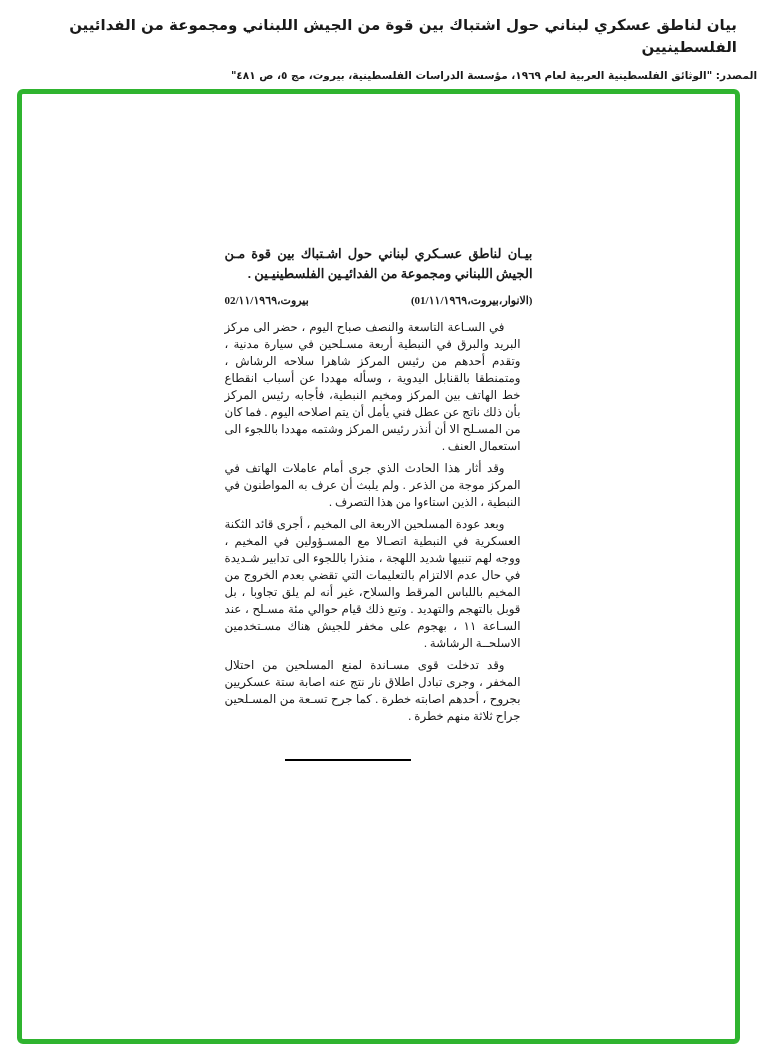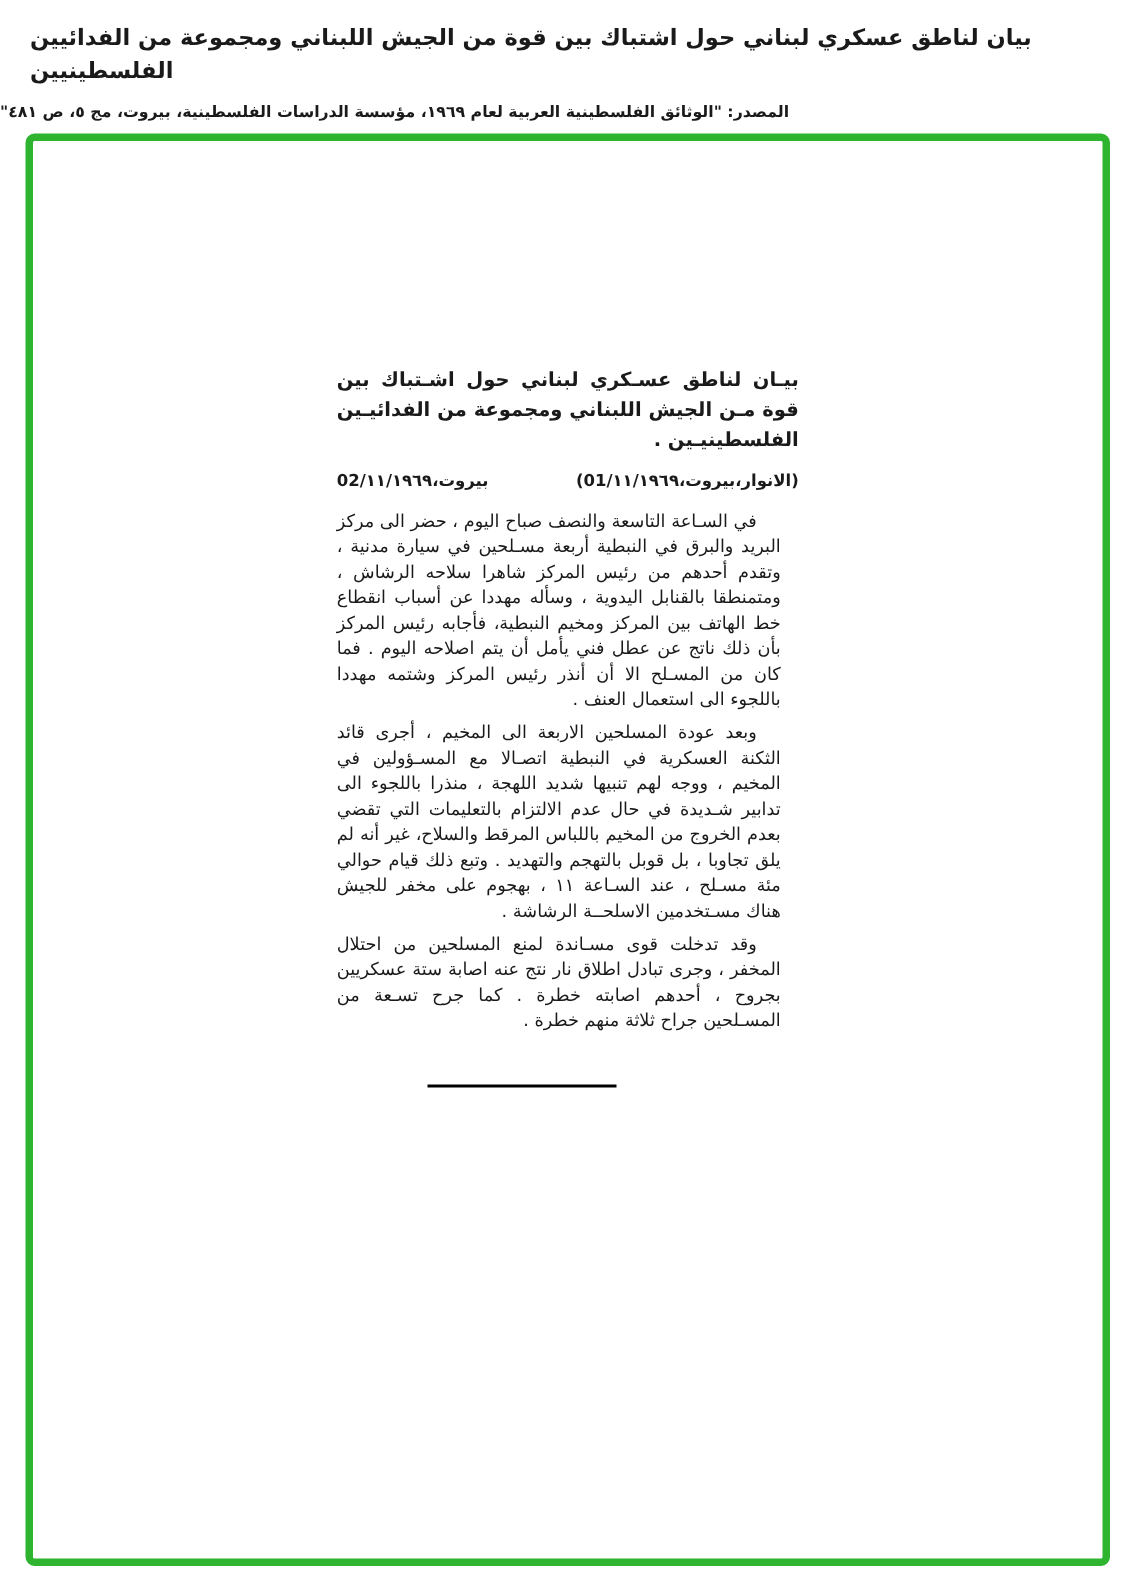--- a/index.html
+++ b/index.html
@@ -11,21 +11,21 @@
   }
   .sheet {
     position: relative;
     width: 757px;
     height: 1061px;
     background: #ffffff;
     overflow: hidden;
   }
   .page-header {
     padding-top: 14px;
-    text-align: left;
+    text-align: right;
   }
   .hdr-title {
     font-size: 15px;
     font-weight: bold;
     margin: 0 20px;
     line-height: 22px;
   }
   .hdr-source {
     font-size: 10.5px;
     font-weight: bold;
@@ -78,31 +78,32 @@
 </head>
 <body>
 
 <div class="sheet">
 
   <header class="page-header" dir="rtl">
     <h1 class="hdr-title">بيان لناطق عسكري لبناني حول اشتباك بين قوة من الجيش اللبناني ومجموعة من الفدائيين الفلسطينيين</h1>
     <div class="hdr-source">المصدر: "الوثائق الفلسطينية العربية لعام ١٩٦٩، مؤسسة الدراسات الفلسطينية، بيروت، مج ٥، ص ٤٨١"</div>
   </header>
 
-  <section class="scan-frame" style="border-color: rgb(47, 180, 47);">
+  <section class="scan-frame" style="border-color: rgb(47, 180, 47); font-family: Liberation Serif, serif;">
     <article class="doc" dir="rtl">
 
       <h2 class="doc-title">بيـان لناطق عسـكري لبناني حول اشـتباك بين قوة مـن الجيش اللبناني ومجموعة من الفدائيـين الفلسطينيـين .</h2>
 
       <div class="dateline">
         <span>(الانوار،بيروت،01/١١/١٩٦٩)</span>
         <span>بيروت،02/١١/١٩٦٩</span>
       </div>
 
       <p class="para">في السـاعة التاسعة والنصف صباح اليوم ، حضر الى مركز البريد والبرق في النبطية أربعة مسـلحين في سيارة مدنية ، وتقدم أحدهم من رئيس المركز شاهرا سلاحه الرشاش ، ومتمنطقا بالقنابل اليدوية ، وسأله مهددا عن أسباب انقطاع خط الهاتف بين المركز ومخيم النبطية، فأجابه رئيس المركز بأن ذلك ناتج عن عطل فني يأمل أن يتم اصلاحه اليوم . فما كان من المسـلح الا أن أنذر رئيس المركز وشتمه مهددا باللجوء الى استعمال العنف .</p>
+      <p class="para">وقد أثار هذا الحادث الذي جرى أمام عاملات الهاتف في المركز موجة من الذعر . ولم يلبث أن عرف به المواطنون في النبطية ، الذين استاءوا من هذا التصرف .</p>
       <p class="para">وبعد عودة المسلحين الاربعة الى المخيم ، أجرى قائد الثكنة العسكرية في النبطية اتصـالا مع المسـؤولين في المخيم ، ووجه لهم تنبيها شديد اللهجة ، منذرا باللجوء الى تدابير شـديدة في حال عدم الالتزام بالتعليمات التي تقضي بعدم الخروج من المخيم باللباس المرقط والسلاح، غير أنه لم يلق تجاوبا ، بل قوبل بالتهجم والتهديد . وتبع ذلك قيام حوالي مئة مسـلح ، عند السـاعة ١١ ، بهجوم على مخفر للجيش هناك مسـتخدمين الاسلحــة الرشاشة .</p>
       <p class="para">وقد تدخلت قوى مسـاندة لمنع المسلحين من احتلال المخفر ، وجرى تبادل اطلاق نار نتج عنه اصابة ستة عسكريين بجروح ، أحدهم اصابته خطرة . كما جرح تسـعة من المسـلحين جراح ثلاثة منهم خطرة .</p>
 
       <div class="end-rule"></div>
 
     </article>
   </section>
 
 </div>
 

